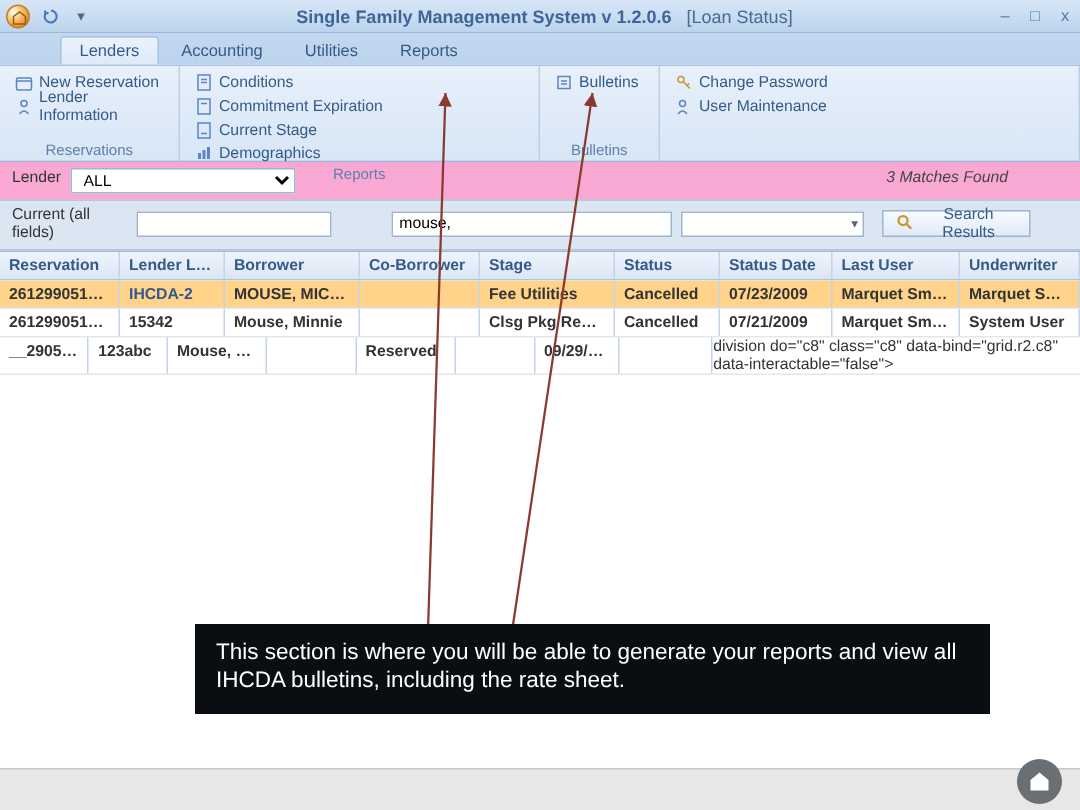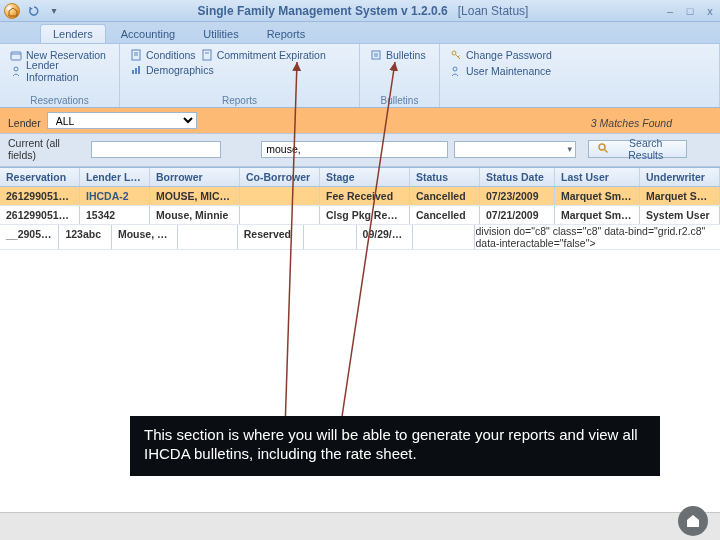--- a/index.html
+++ b/index.html
@@ -86,25 +86,25 @@
   .ritem { display:flex; align-items:center; gap:4px; padding:0 2px; height:15px;}
   .ritem .ico { width:12px; height:12px; display:inline-flex; align-items:center; justify-content:center; color:#5a86c2; }
   .rgroup .cap {
     text-align:center; font-size:10px; color:#5d7fa9;
     border-top:1px solid rgba(255,255,255,0);
     padding:1px 0;
   }
 
   
   .filter-strip {
-    background:#fdba74;
+    background:#f9a8d4;
     border-bottom:1px solid #b9c9dd;
     padding:4px 8px;
     display:flex;
-    align-items:flex-end;
+    align-items:flex-start;
     gap:6px;
     font-size:10.5px;
     color:#333;
   }
   .filter-strip select, .filter-strip input[type=text] {
     font: inherit;
     border:1px solid #9fb6cf;
     background:#fff;
     height:17px;
     padding:0 4px;
@@ -259,40 +259,49 @@
             </svg>
         </span>
         <span>Lender Information</span>
       </div>
     </div>
     <div class="cap">Reservations</div>
   </div>
 
   <div class="rgroup" style="width:240px">
     <div class="items" style="flex-direction:row; flex-wrap:wrap; align-content:flex-start; gap:0 16px;">
-      <div style="display:flex; flex-direction:row; gap:1px;">
+      <div style="display:flex; flex-direction:column; gap:1px;">
         <div class="ritem">
           <span class="ico">
               <svg width="12" height="12" viewBox="0 0 12 12">
                 <rect x="2" y="1" width="8" height="10" fill="none" stroke="#5a86c2"></rect>
                 <line x1="4" y1="4" x2="8" y2="4" stroke="#5a86c2"></line>
                 <line x1="4" y1="6" x2="8" y2="6" stroke="#5a86c2"></line>
               </svg>
             </span>
           <span>Conditions</span>
         </div>
         <div class="ritem">
           <span class="ico">
               <svg width="12" height="12" viewBox="0 0 12 12">
                 <rect x="2" y="1" width="8" height="10" fill="none" stroke="#5a86c2"></rect>
                 <line x1="4" y1="4" x2="8" y2="4" stroke="#5a86c2"></line>
               </svg>
             </span>
           <span>Commitment Expiration</span>
         </div>
+        <div class="ritem">
+          <span class="ico">
+              <svg width="12" height="12" viewBox="0 0 12 12">
+                <rect x="2" y="1" width="8" height="10" fill="none" stroke="#5a86c2"></rect>
+                <line x1="4" y1="8" x2="8" y2="8" stroke="#5a86c2"></line>
+              </svg>
+            </span>
+          <span>Current Stage</span>
+        </div>
       </div>
       <div style="display:flex; flex-direction:column; gap:1px;">
         <div class="ritem">
           <span class="ico">
               <svg width="12" height="12" viewBox="0 0 12 12">
                 <rect x="2" y="6" width="2" height="4" fill="#5a86c2"></rect>
                 <rect x="5" y="4" width="2" height="6" fill="#5a86c2"></rect>
                 <rect x="8" y="2" width="2" height="8" fill="#5a86c2"></rect>
               </svg>
             </span>
@@ -381,21 +390,21 @@
     <div class="c6">Status Date</div>
     <div class="c7">Last User</div>
     <div class="c8">Underwriter</div>
   </div>
   <div class="grid-body">
     <div class="gr sel">
       <div class="c0">261299051928</div>
       <div class="c1">IHCDA-2</div>
       <div class="c2">MOUSE, MICKEY</div>
       <div class="c3"></div>
-      <div class="c4">Fee Received</div>
+      <div class="c4">Fee Utilities</div>
       <div class="c5">Cancelled</div>
       <div class="c6">07/23/2009</div>
       <div class="c7">Marquet Smith</div>
       <div class="c8">Marquet Smith</div>
     </div>
     <div class="gr">
       <div class="c0">261299051954</div>
       <div class="c1">15342</div>
       <div class="c2">Mouse, Minnie</div>
       <div class="c3"></div>

